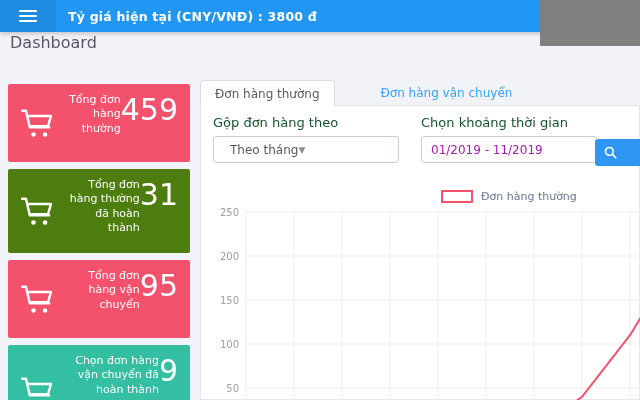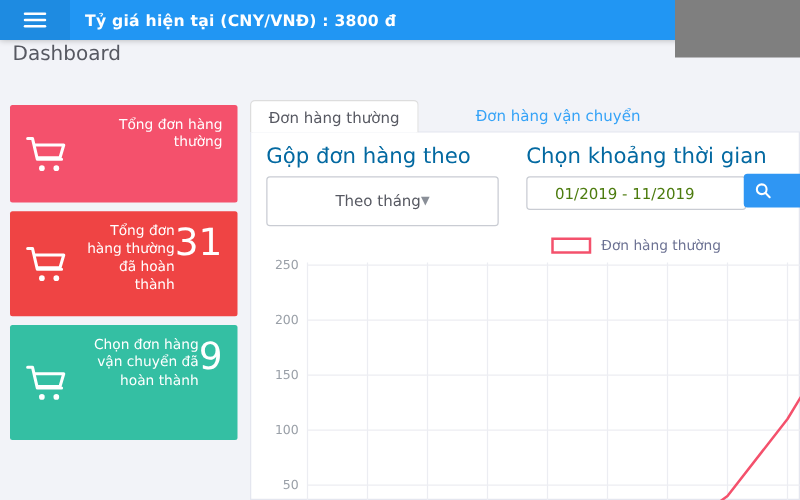--- a/index.html
+++ b/index.html
@@ -28,27 +28,27 @@
   .card.c1{height:60px;} .card.c2{height:66px;} .card.c3{height:60px;} .card.c4{height:74px;}
   
   .tabs{position:absolute;left:200px;top:80px;display:flex;z-index:3;}
   .tab{font-size:12px;padding:6px 14px;cursor:pointer;}
   .tab.active{background:#fff;border:1px solid #ddd;border-bottom:none;border-radius:4px 4px 0 0;color:#575962;height:26px;box-sizing:border-box;}
   .tab.inactive{color:#36a3f7;padding-left:46px;}
   
   .panel{position:absolute;left:200px;top:105px;width:440px;height:295px;background:#fff;
     border:1px solid #e4e6ef;box-sizing:border-box;z-index:2;}
   .filters{display:flex;gap:22px;padding:9px 0 0 12px;}
-  .fgroup .flabel{font-size:17px;color:#0369a1;margin-bottom:6px;}
-  .select{width:186px;height:40px;border:1px solid #c9ccd3;border-radius:3px;background:#fff;
-    display:flex;align-items:center;justify-content:center;padding:0 0;font-size:12px;color:#575962;cursor:pointer;box-sizing:border-box;}
+  .fgroup .flabel{font-size:13px;color:#14532d;margin-bottom:6px;}
+  .select{width:186px;height:27px;border:1px solid #c9ccd3;border-radius:3px;background:#fff;
+    display:flex;align-items:center;justify-content:flex-start;padding:0 16px;font-size:12px;color:#575962;cursor:pointer;box-sizing:border-box;}
   .caret{color:#8a8f98;font-size:9px;}
   .range-row{display:flex;gap:8px;}
   .rangeinput{width:176px;height:27px;border:1px solid #c9ccd3;border-radius:3px;background:#fff;
-    font-size:12px;color:#4d7c0f;padding:0 22px;box-sizing:border-box;font-family:inherit;}
+    font-size:12px;color:#a21caf;padding:0 9px;box-sizing:border-box;font-family:inherit;}
   .searchbtn{position:absolute;left:394px;top:33px;width:54px;height:27px;background:#2f96f3;border:none;border-radius:3px;
     display:flex;align-items:center;padding-left:8px;cursor:pointer;}
   
   .legend{position:absolute;left:240px;top:84px;display:flex;align-items:center;gap:8px;}
   .legend-swatch{width:28px;height:9px;background:#fff;border:2px solid #f4516c;box-sizing:content-box;}
   .legend-label{font-size:11px;color:#6c7293;}
   .chart{position:absolute;left:0px;top:99px;width:440px;height:195px;}
 </style>
 </head>
 <body>
@@ -71,30 +71,41 @@
 
   <div class="stats">
     <div class="card c1" style="background: rgb(244, 81, 108);">
       <svg class="cart" width="42" height="42" viewBox="0 0 24 24" fill="none" stroke="#ffffff" stroke-width="1.4" stroke-linecap="round" stroke-linejoin="round">
         <path d="M3.5 5h2.2l2.2 9.5H19"></path>
           <path d="M7 8h13l-1.7 5.8H8.3"></path>
         <circle cx="10" cy="18.6" r="1.3" fill="#fff" stroke="none"></circle>
           <circle cx="16.6" cy="18.6" r="1.3" fill="#fff" stroke="none"></circle>
       </svg>
       <div class="card-label">Tổng đơn hàng thường</div>
+      <div class="card-value">459</div>
     </div>
-    <div class="card c2" style="background: #ef4444;">
+    <div class="card c2" style="background: #4d7c0f;">
       <svg class="cart" width="42" height="42" viewBox="0 0 24 24" fill="none" stroke="#ffffff" stroke-width="1.4" stroke-linecap="round" stroke-linejoin="round">
         <path d="M3.5 5h2.2l2.2 9.5H19"></path>
           <path d="M7 8h13l-1.7 5.8H8.3"></path>
         <circle cx="10" cy="18.6" r="1.3" fill="#fff" stroke="none"></circle>
           <circle cx="16.6" cy="18.6" r="1.3" fill="#fff" stroke="none"></circle>
       </svg>
       <div class="card-label">Tổng đơn hàng thường đã hoàn thành</div>
       <div class="card-value">31</div>
+    </div>
+    <div class="card c3" style="background: rgb(244, 81, 108);">
+      <svg class="cart" width="42" height="42" viewBox="0 0 24 24" fill="none" stroke="#ffffff" stroke-width="1.4" stroke-linecap="round" stroke-linejoin="round">
+        <path d="M3.5 5h2.2l2.2 9.5H19"></path>
+          <path d="M7 8h13l-1.7 5.8H8.3"></path>
+        <circle cx="10" cy="18.6" r="1.3" fill="#fff" stroke="none"></circle>
+          <circle cx="16.6" cy="18.6" r="1.3" fill="#fff" stroke="none"></circle>
+      </svg>
+      <div class="card-label">Tổng đơn hàng vận chuyển</div>
+      <div class="card-value">95</div>
     </div>
     <div class="card c4" style="background: rgb(52, 191, 163);">
       <svg class="cart" width="42" height="42" viewBox="0 0 24 24" fill="none" stroke="#ffffff" stroke-width="1.4" stroke-linecap="round" stroke-linejoin="round">
         <path d="M3.5 5h2.2l2.2 9.5H19"></path>
           <path d="M7 8h13l-1.7 5.8H8.3"></path>
         <circle cx="10" cy="18.6" r="1.3" fill="#fff" stroke="none"></circle>
           <circle cx="16.6" cy="18.6" r="1.3" fill="#fff" stroke="none"></circle>
       </svg>
       <div class="card-label">Chọn đơn hàng vận chuyển đã hoàn thành</div>
       <div class="card-value">9</div>

